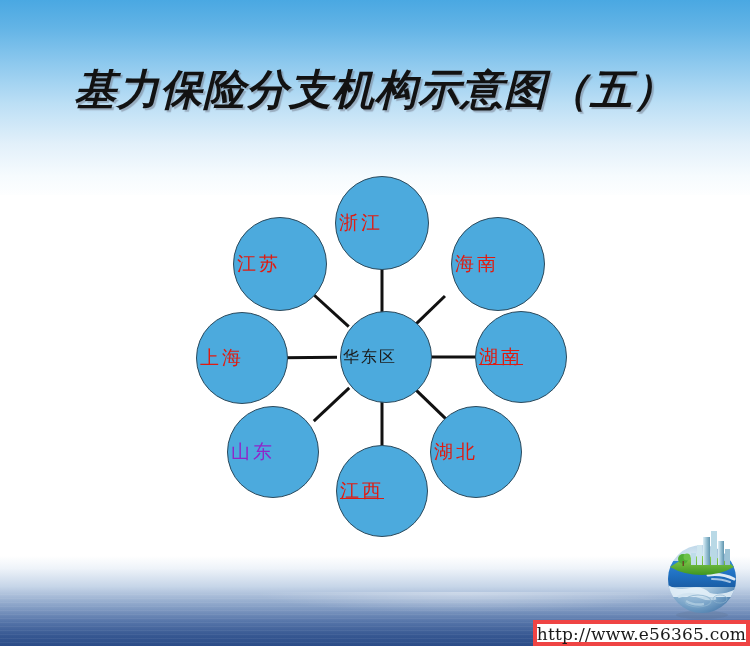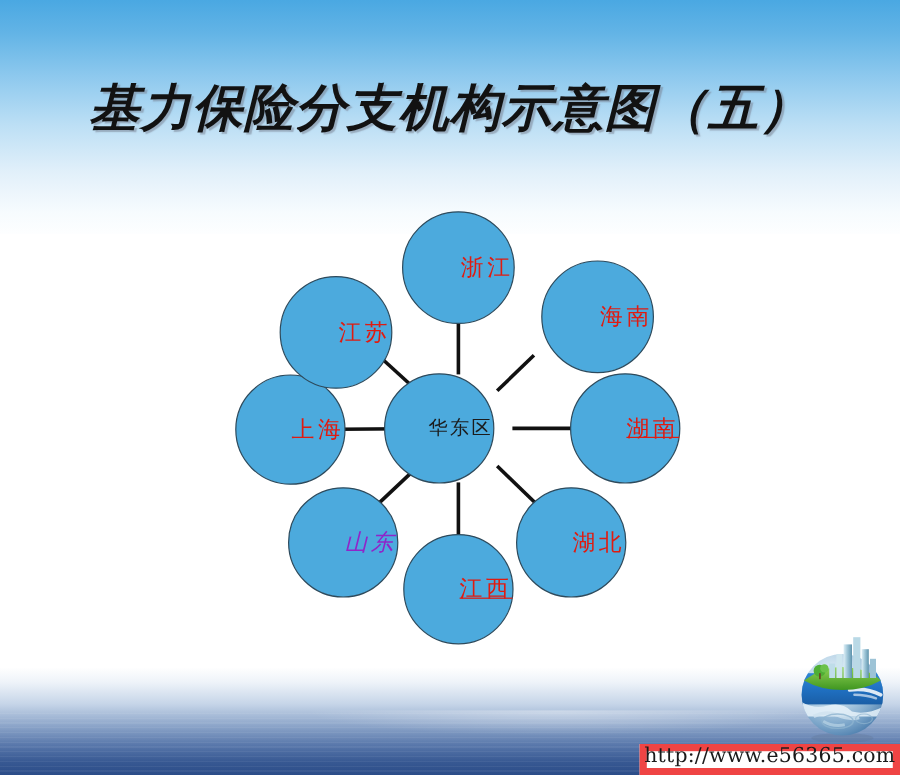--- a/index.html
+++ b/index.html
@@ -97,21 +97,21 @@
     width: 750px; height: 646px;
   }
   .node {
     position: absolute;
     border-radius: 50%;
     background: #4caadd;
     border: 1px solid #2d4a5c;
     box-sizing: border-box;
     display: flex;
     align-items: center;
-    justify-content: flex-end;
+    justify-content: flex-start;
     font-family: "DejaVu Serif", "Liberation Serif", serif;
     font-size: 19px;
     letter-spacing: 3px;
     text-indent: 3px;
     color: #e01b10;
     user-select: none;
   }
   .node.center {
     color: #1b1b1b;
     font-size: 16px;
@@ -126,24 +126,24 @@
     left: 656px; top: 527px;
     width: 92px; height: 92px;
   }
 
   
   .watermark {
     position: absolute;
     left: 533px; top: 620px;
     width: 217px; height: 26px;
     background: #ffffff;
-    border: 6px solid #ef4444;
+    border: 4px solid #ef4444;
     box-sizing: border-box;
     display: flex;
-    align-items: flex-end;
+    align-items: flex-start;
     justify-content: center;
     font-family: "DejaVu Serif", "Liberation Serif", serif;
     font-size: 17px;
     color: #1a1a1a;
     letter-spacing: .2px;
   }
 </style>
 </head>
 <body>
 
@@ -179,30 +179,30 @@
         </div>
         <div class="node" style="left: 475px; top: 311px; width: 92px; height: 92px; background: rgb(76, 170, 221); border-color: rgb(45, 74, 92); color: rgb(224, 27, 16); text-decoration: underline;">
           <span>湖南</span>
         </div>
         <div class="node" style="left: 430px; top: 406px; width: 92px; height: 92px; background: rgb(76, 170, 221); border-color: rgb(45, 74, 92); color: rgb(224, 27, 16);">
           <span>湖北</span>
         </div>
         <div class="node" style="left: 336px; top: 445px; width: 92px; height: 92px; background: rgb(76, 170, 221); border-color: rgb(45, 74, 92); color: rgb(224, 27, 16); text-decoration: underline;">
           <span>江西</span>
         </div>
-        <div class="node purple" style="left: 240px; top: 406px; width: 92px; height: 92px; background: rgb(76, 170, 221); border-color: rgb(45, 74, 92); color: rgb(144, 37, 201); font-style: italic;">
+        <div class="node purple" style="left: 227px; top: 406px; width: 92px; height: 92px; background: rgb(76, 170, 221); border-color: rgb(45, 74, 92); color: rgb(144, 37, 201);">
           <span>山东</span>
         </div>
         <div class="node" style="left: 196px; top: 312px; width: 92px; height: 92px; background: rgb(76, 170, 221); border-color: rgb(45, 74, 92); color: rgb(224, 27, 16);">
           <span>上海</span>
         </div>
-        <div class="node" style="left: 233px; top: 230px; width: 94px; height: 94px; background: rgb(76, 170, 221); border-color: rgb(45, 74, 92); color: rgb(224, 27, 16);">
+        <div class="node" style="left: 233px; top: 217px; width: 94px; height: 94px; background: rgb(76, 170, 221); border-color: rgb(45, 74, 92); color: rgb(224, 27, 16);">
           <span>江苏</span>
         </div>
-        <div class="node center" style="left: 320px; top: 311px; width: 92px; height: 92px; background: rgb(76, 170, 221); border-color: rgb(45, 74, 92); color: rgb(27, 27, 27);">
+        <div class="node center" style="left: 340px; top: 311px; width: 92px; height: 92px; background: rgb(76, 170, 221); border-color: rgb(45, 74, 92); color: rgb(27, 27, 27);">
           <span>华东区</span>
         </div>
       </div>
   </div>
 
   <div class="logo">
     <svg viewBox="0 0 92 92" width="92" height="92" aria-hidden="true">
       <defs>
         <radialGradient id="globeG" cx="38%" cy="30%" r="75%">
           <stop offset="0%" stop-color="#eaf4fb"></stop>

